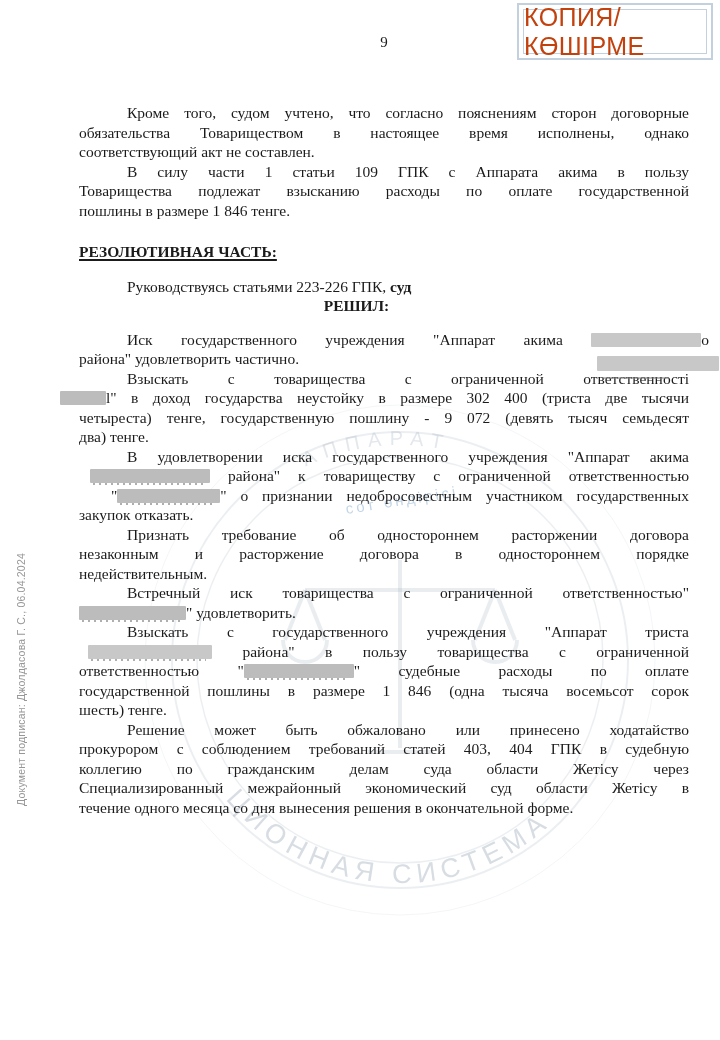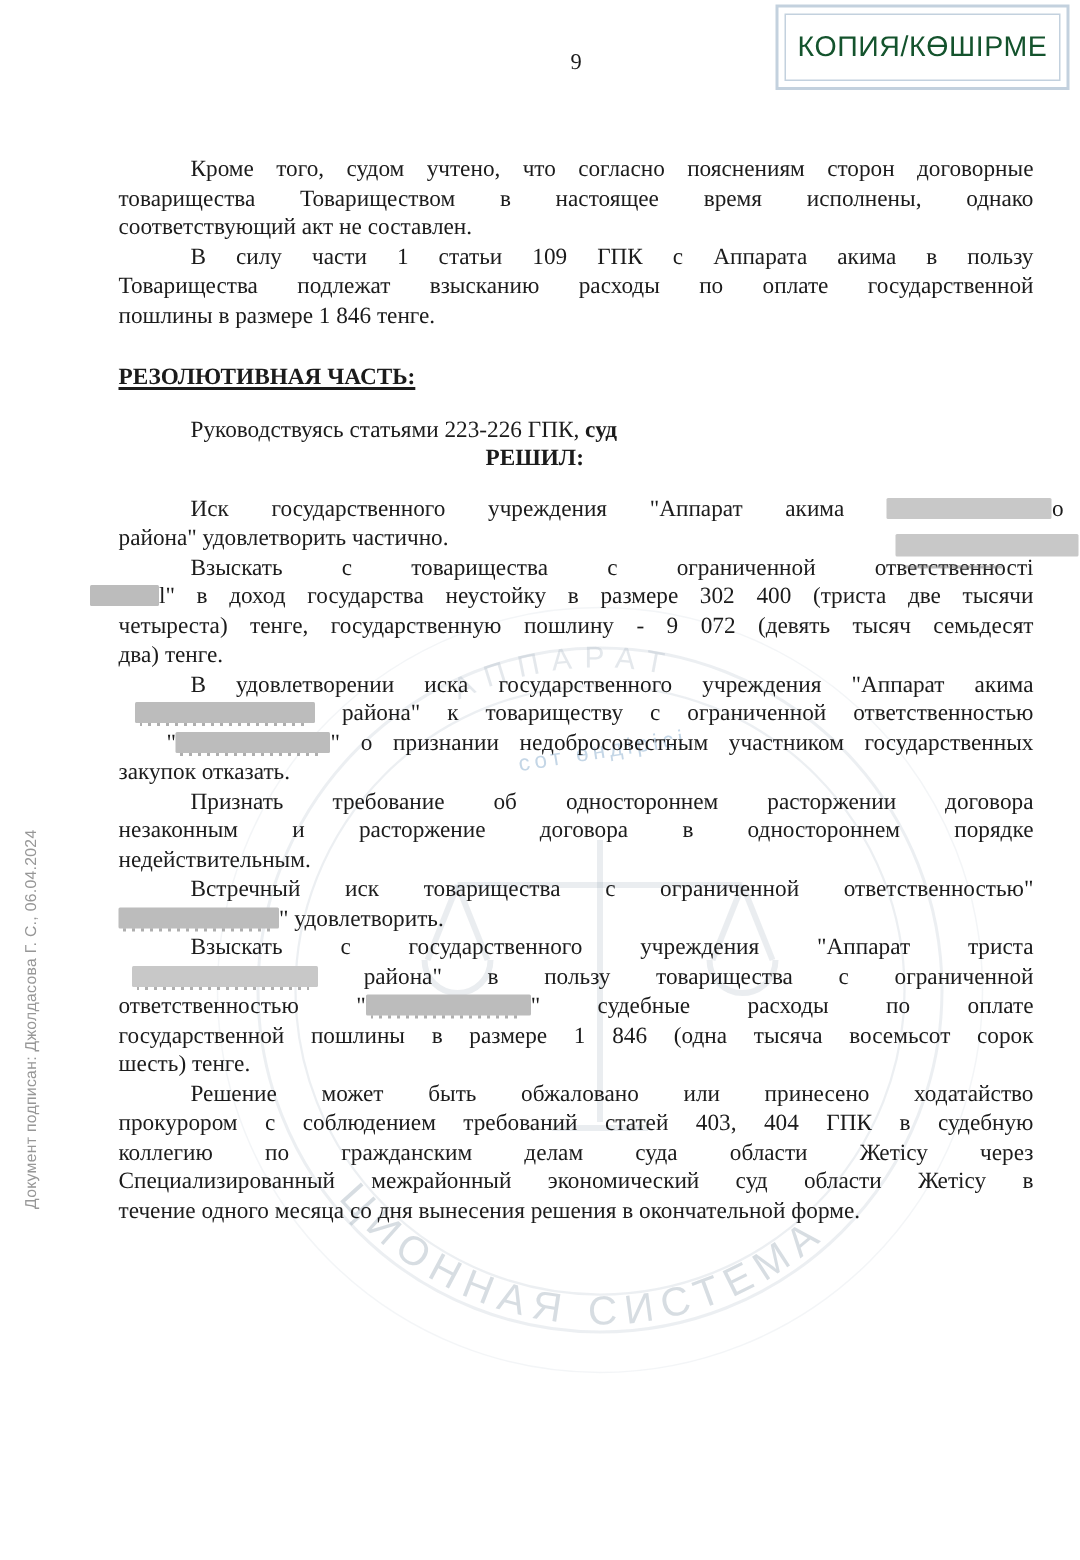--- a/index.html
+++ b/index.html
@@ -23,21 +23,21 @@
           background-image:repeating-linear-gradient(90deg,rgba(95,95,95,.5) 0 2px,transparent 2px 6px);}
   .redact.abs{position:absolute;}
   .rfrag{position:absolute;height:2px;background:rgba(120,120,120,.5);filter:blur(.4px);}
   .spacer{display:inline-block;height:1px;}
   .pageno{position:absolute;left:79px;top:34px;width:610px;text-align:center;
           font-size:15px;z-index:1;}
   .stamp{position:absolute;left:517px;top:3px;width:196px;height:57px;box-sizing:border-box;
          border:2px solid #c3d1de;padding:4px;z-index:2;background:rgba(255,255,255,.55);}
   .stamp-in{height:100%;box-sizing:border-box;border:1.5px solid #c3d1de;display:flex;
          align-items:center;justify-content:center;font-family:"Liberation Sans",sans-serif;
-         font-size:19px;letter-spacing:.4px;color:#14532d;font-weight:500;}
+         font-size:25px;letter-spacing:.4px;color:#c2410c;font-weight:500;}
   .mnote{position:absolute;left:15px;top:806px;transform:rotate(-90deg);transform-origin:0 0;
          font-family:"Liberation Sans",sans-serif;font-size:10.5px;color:#979797;
          white-space:nowrap;z-index:1;letter-spacing:.2px;}
 </style>
 </head>
 <body>
 
 <div class="page">
 
   <svg class="wm" width="720" height="1040" viewBox="0 0 720 1040">
@@ -76,21 +76,21 @@
     </div>
   </div>
 
   <div class="pageno">9</div>
 
   <div class="mnote">Документ подписан: Джолдасова Г. С., 06.04.2024</div>
 
   <div class="doc">
       <div>
         <div class="line a-j ind"><span class="">Кроме того, судом учтено, что согласно пояснениям сторон договорные</span></div>
-        <div class="line a-j"><span class="">товарищества Товариществом в настоящее время исполнены, однако</span></div>
+        <div class="line a-j"><span class="">обязательства Товариществом в настоящее время исполнены, однако</span></div>
         <div class="line a-l"><span class="">соответствующий акт не составлен.</span></div>
       </div>
       <div>
         <div class="line a-j ind"><span class="">В силу части 1 статьи 109 ГПК с Аппарата акима в пользу</span></div>
         <div class="line a-j"><span class="">Товарищества подлежат взысканию расходы по оплате государственной</span></div>
         <div class="line a-l"><span class="">пошлины в размере 1 846 тенге.</span></div>
       </div>
       <div style="margin-top: 22px;">
         <div class="line a-l"><span class="b u">РЕЗОЛЮТИВНАЯ ЧАСТЬ:</span></div>
       </div>

